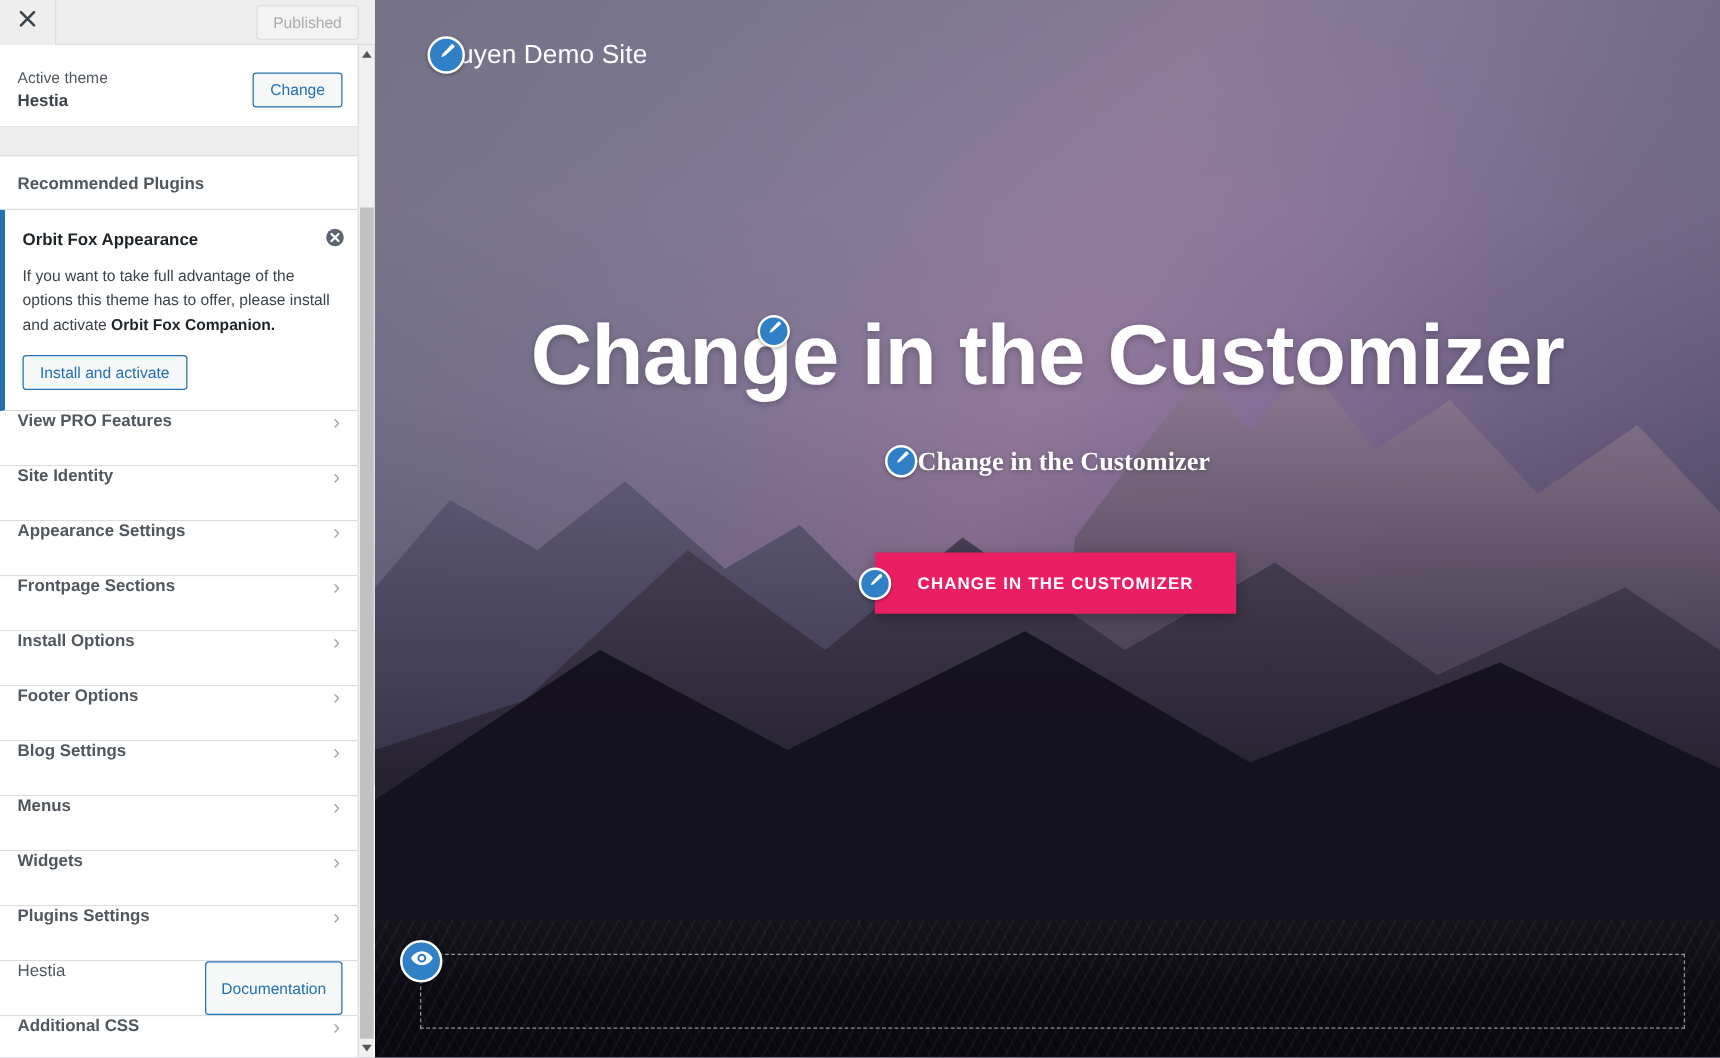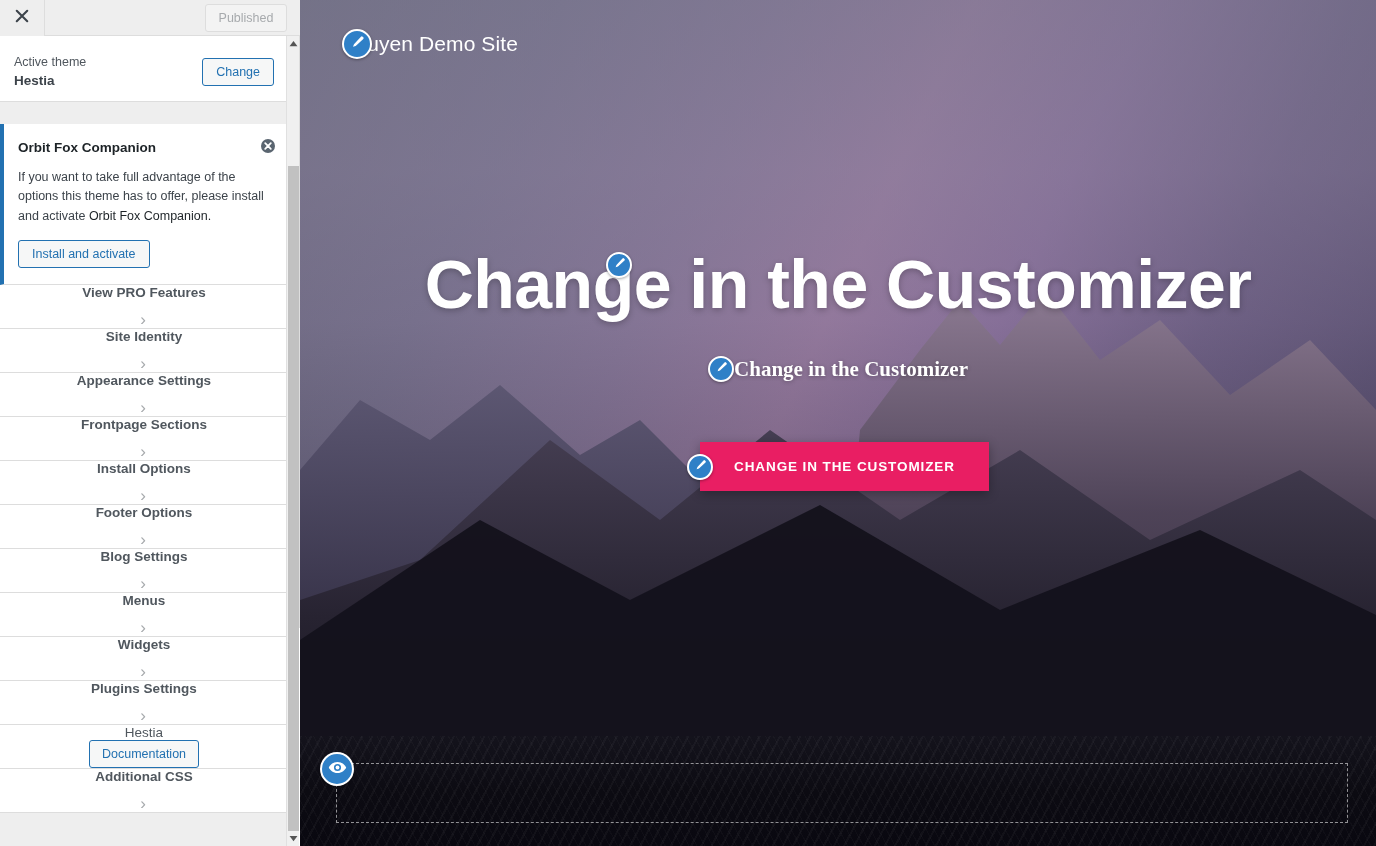--- a/index.html
+++ b/index.html
@@ -92,36 +92,35 @@
 
   .plugin-card {
     background: #fff;
     border-left: 4px solid #2271b1;
     border-bottom: 1px solid #ddd;
     padding: 16px 14px 16px 14px;
     position: relative;
   }
   .plugin-title { font-size: 13.5px; font-weight: bold; color: #1d2327; margin-bottom: 13px; }
   .plugin-desc { font-size: 12.5px; color: #3c434a; line-height: 1.55; margin-bottom: 14px; }
-  .plugin-desc b { font-weight: normal; color: #1d2327; text-align: right; }
+  .plugin-desc b { font-weight: bold; color: #1d2327; text-align: right; }
   .plugin-dismiss {
     position: absolute; right: 12px; top: 14px;
     width: 16px; height: 16px; cursor: pointer;
   }
   .plugin-dismiss svg { width: 16px; height: 16px; display:block; }
 
   .menu-item {
     background: #fff;
     border-bottom: 1px solid #ddd;
     height: 44px;
-    display: flex; align-items: center;
+    display: flex; 
     padding: 0 14px;
     cursor: pointer;
     position: relative;
-    flex-direction: column;
   }
   .menu-label { font-size: 13.5px; color: #50575e; font-weight: bold; flex: 1; }
   .chev { color: #a7aaad; font-size: 17px; line-height: 1; padding-right:2px; }
   .menu-item.with-btn { justify-content: space-between; }
   .menu-item.with-btn .menu-label { font-weight: normal; color: #50575e; }
   .doc-btn {
     border: 1px solid #2271b1;
     color: #2271b1;
     background: #f6f7f7;
     border-radius: 3px;
@@ -334,29 +333,30 @@
       <div class="theme-panel">
         <div class="theme-left">
           <div class="theme-label">Active theme</div>
           <div class="theme-name">Hestia</div>
         </div>
         <button class="btn-outline">Change</button>
       </div>
 
       <div class="gray-gap"></div>
 
+      <div class="section-title-row">Recommended Plugins</div>
 
       <div class="plugin-card">
         <div class="plugin-dismiss">
           <svg viewBox="0 0 16 16">
             <circle cx="8" cy="8" r="7" fill="#5a6570"></circle>
             <path d="M5.2 5.2 L10.8 10.8 M10.8 5.2 L5.2 10.8" stroke="#fff" stroke-width="1.8" stroke-linecap="round"></path>
           </svg>
         </div>
-        <div class="plugin-title">Orbit Fox Companion</div>
+        <div class="plugin-title">Orbit Fox Appearance</div>
         <div class="plugin-desc"><span>If you want to take full advantage of the options this theme has to offer, please install and activate </span><b>Orbit Fox Companion.</b></div>
         <button class="btn-outline">Install and activate</button>
       </div>
 
       <div>
         <div class="menu-item">
           <span class="menu-label">View PRO Features</span>
           <span class="chev">›</span>
         </div>
         <div class="menu-item">

